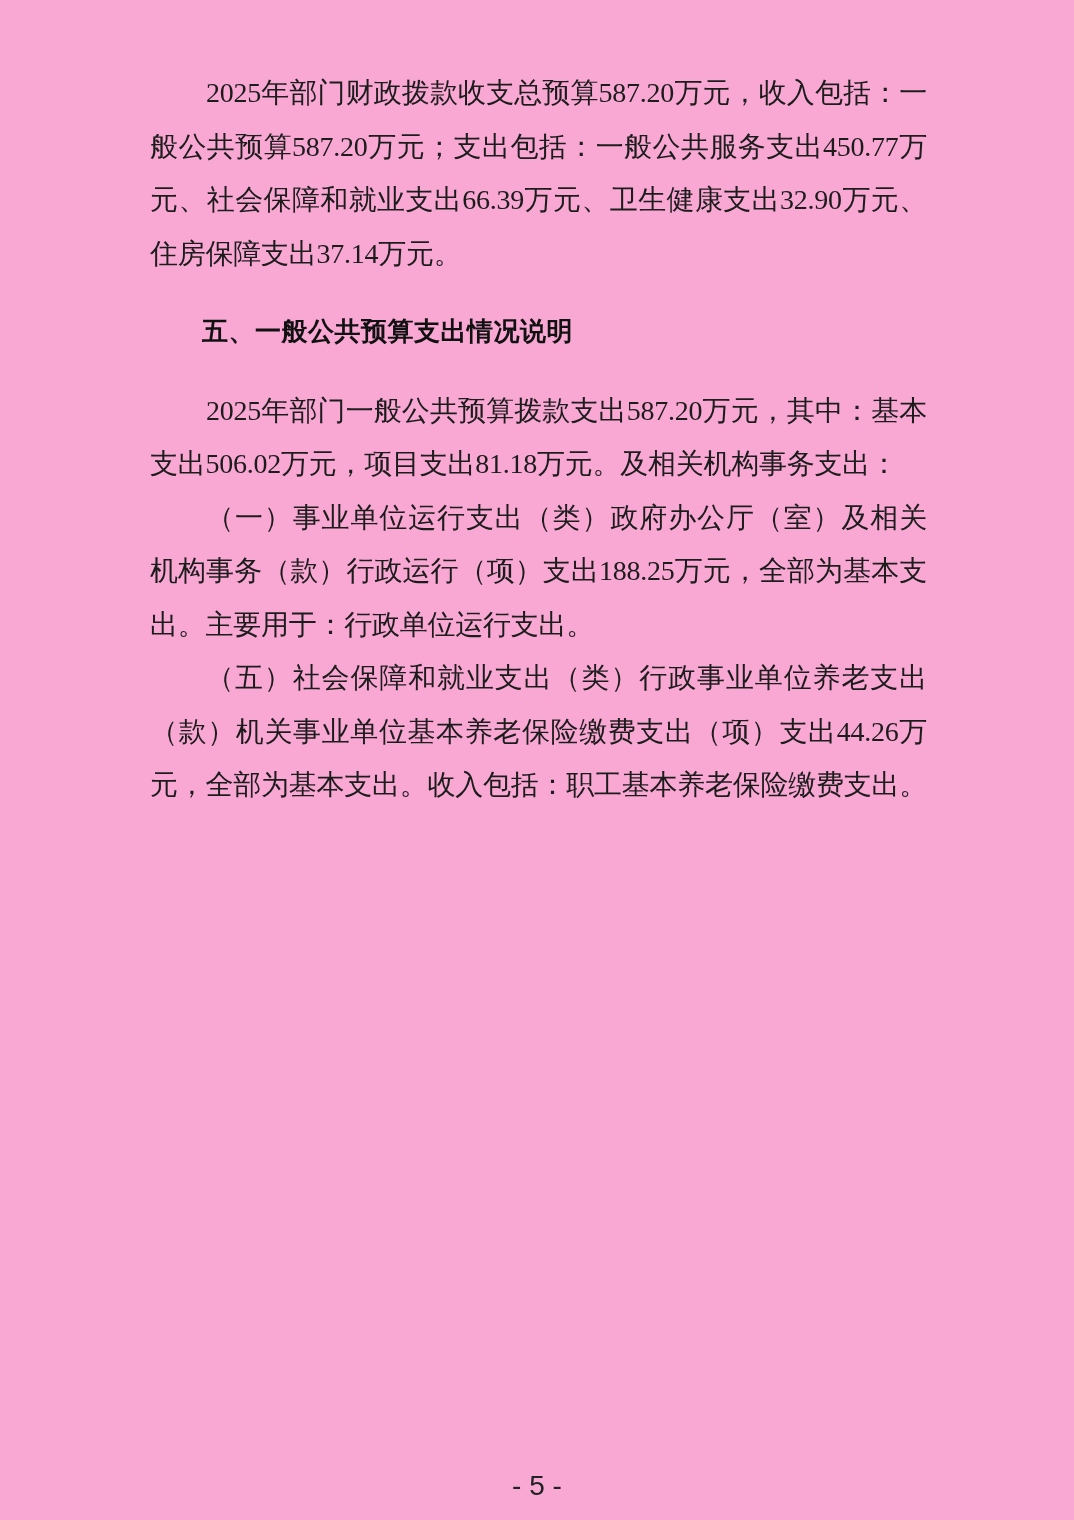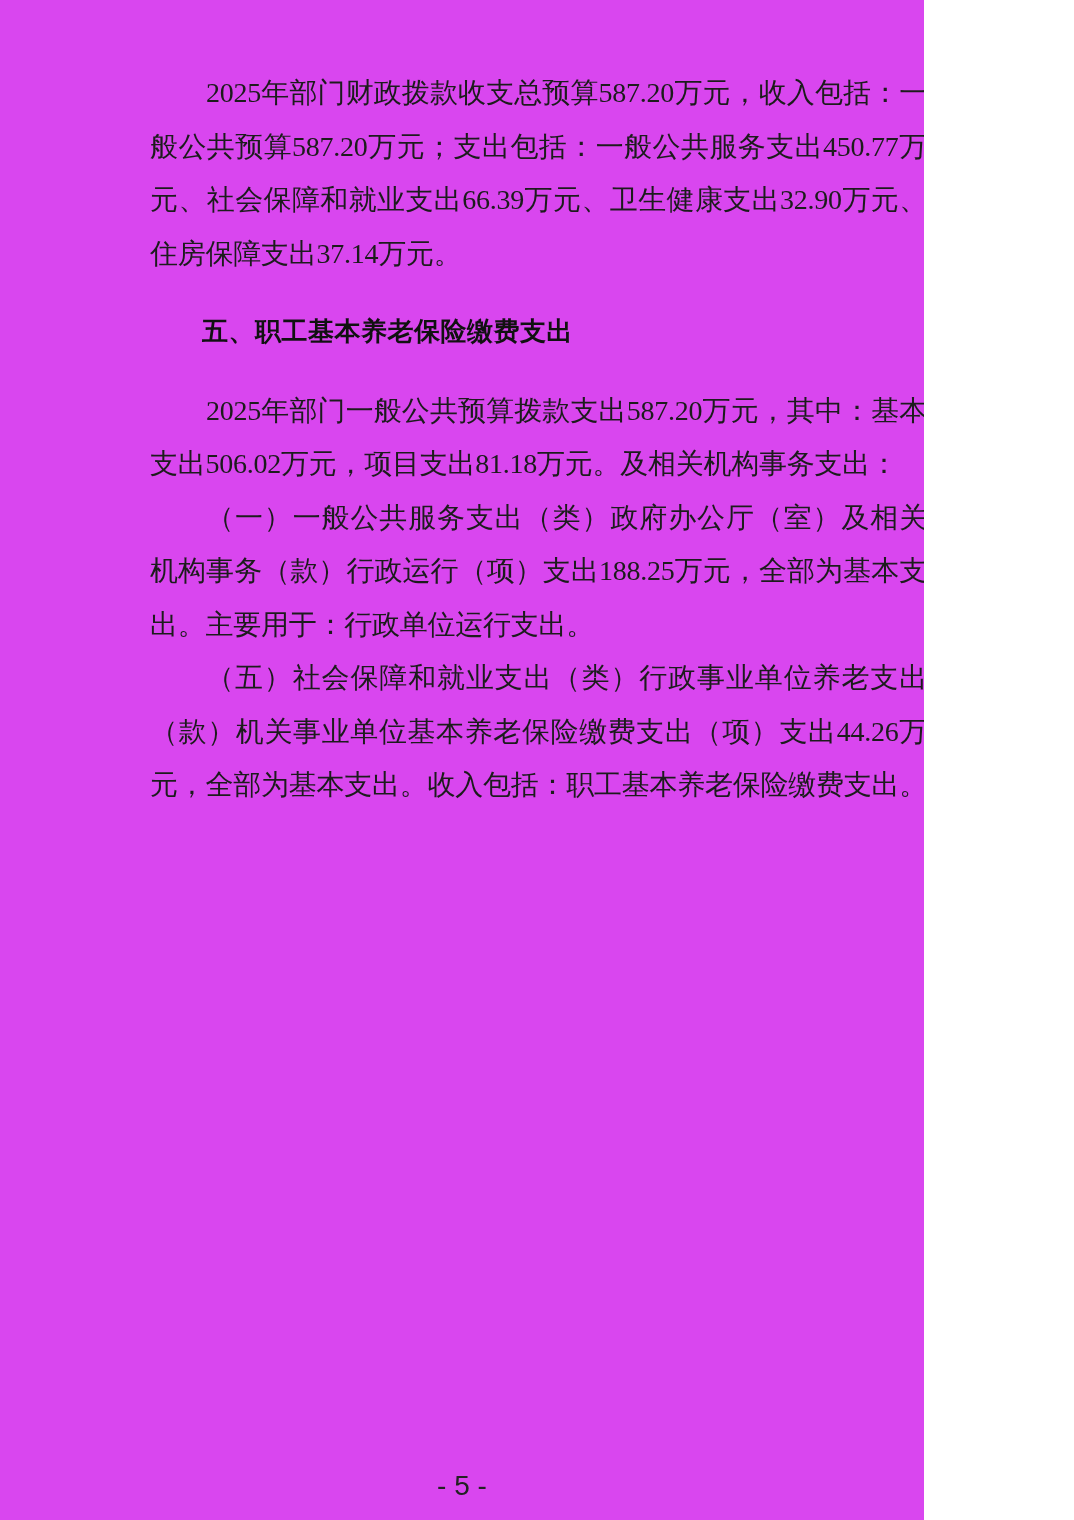--- a/index.html
+++ b/index.html
@@ -2,26 +2,25 @@
 <html><head>
 <meta charset="utf-8">
 <style>
   html, body {
     margin: 0;
     padding: 0;
     background: #ffffff;
   }
   .page {
     position: relative;
-    width: 894px;
+    width: 1074px;
     height: 1520px;
-    background: #d946ef;
+    background: #f9a8d4;
     overflow: hidden;
     color: #1c1c1c;
-    padding-left: 30px;
   }
   .content {
     position: absolute;
     left: 150px;
     top: 66px;
     width: 777px;
   }
   .body-para {
     margin: 0;
     font-family: "Liberation Serif", "DejaVu Serif", serif;
@@ -57,25 +56,25 @@
     color: #222222;
   }
 </style>
 </head>
 <body>
 
 <div class="page">
   <div class="content">
     <p class="body-para">2025年部门财政拨款收支总预算587.20万元，收入包括：一般公共预算587.20万元；支出包括：一般公共服务支出450.77万元、社会保障和就业支出66.39万元、卫生健康支出32.90万元、住房保障支出37.14万元。</p>
 
-    <h2 class="section-heading">五、职工基本养老保险缴费支出</h2>
+    <h2 class="section-heading">五、一般公共预算支出情况说明</h2>
 
     <p class="body-para">2025年部门一般公共预算拨款支出587.20万元，其中：基本支出506.02万元，项目支出81.18万元。及相关机构事务支出：</p>
 
-    <p class="body-para">（一）一般公共服务支出（类）政府办公厅（室）及相关机构事务（款）行政运行（项）支出188.25万元，全部为基本支出。主要用于：行政单位运行支出。</p>
+    <p class="body-para">（一）事业单位运行支出（类）政府办公厅（室）及相关机构事务（款）行政运行（项）支出188.25万元，全部为基本支出。主要用于：行政单位运行支出。</p>
 
 
 
 
     <p class="body-para">（五）社会保障和就业支出（类）行政事业单位养老支出（款）机关事业单位基本养老保险缴费支出（项）支出44.26万元，全部为基本支出。收入包括：职工基本养老保险缴费支出。</p>
 
   </div>
 
   <div class="footer">
     <span>- 5 -</span>

